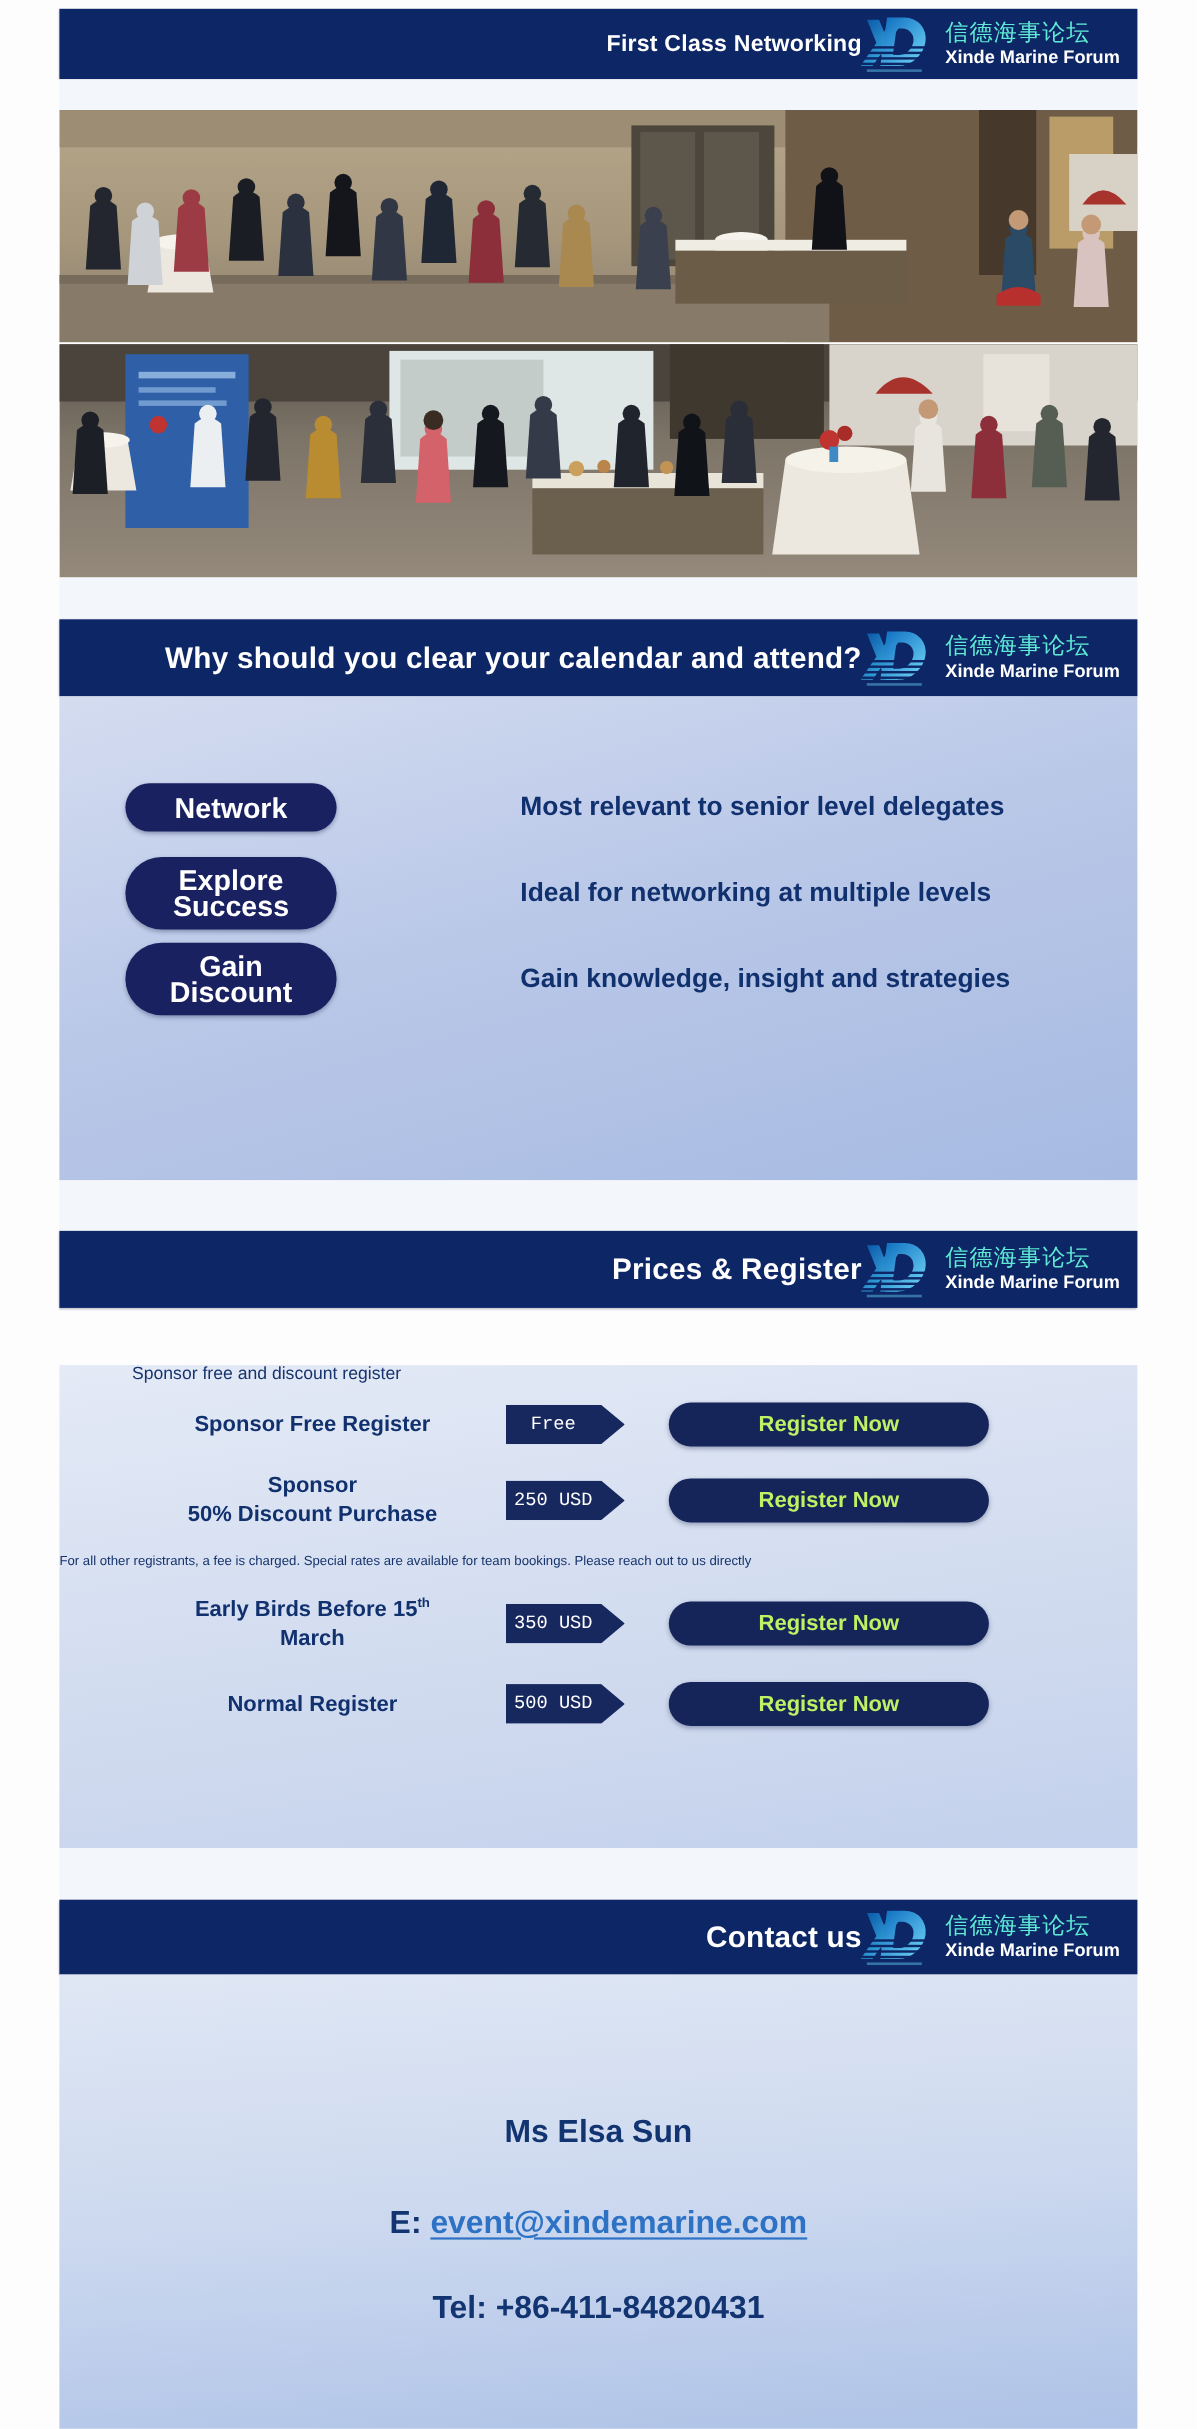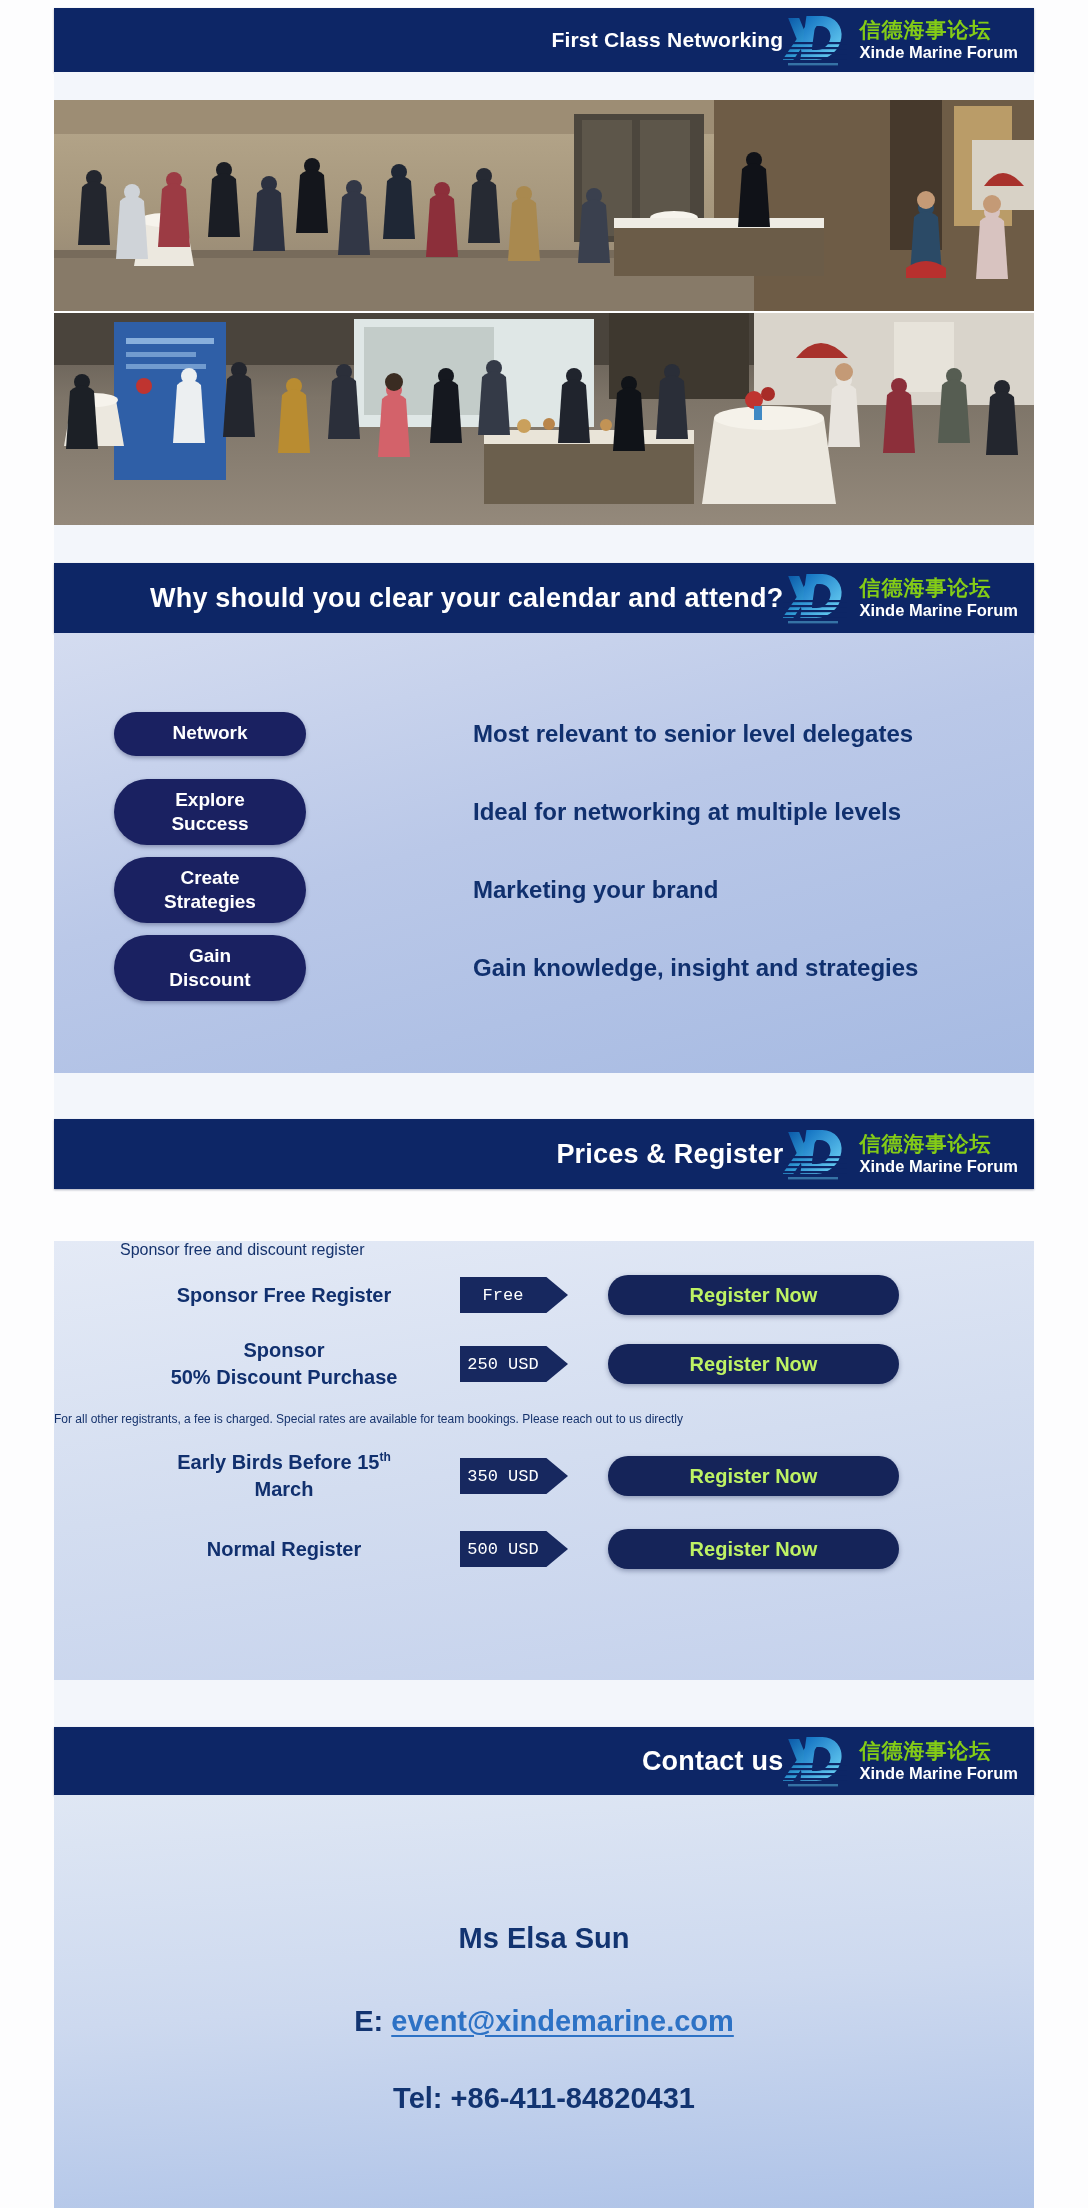--- a/index.html
+++ b/index.html
@@ -21,41 +21,41 @@
   }
   .bar.h1 { height:64px; }
   .bar.hN { height:70px; }
   .bar-title { color:#ffffff; font-weight:bold; letter-spacing:.2px; }
   .bar.h1 .bar-title { font-size:21px; }
   .bar.hN .bar-title { font-size:27px; }
 
   .logo { display:flex; align-items:center; gap:12px; }
   .logo-mark { width:64px; height:56px; display:block; }
   .logo-text { display:flex; flex-direction:column; justify-content:center; line-height:1.15; }
-  .logo-zh { color:#84cc16; font-weight:bold; font-size:21px; letter-spacing:1px; }
+  .logo-zh { color:#5eead4; font-weight:normal; font-size:21px; letter-spacing:1px; }
   .logo-en { color:#ffffff; font-weight:bold; font-size:16.5px; }
 
   
   .gap { background:#f3f6fb; }
 
   
   .collage { width:980px; height:425px; background:#ffffff; display:block; }
 
   
   .why-body {
     height:440px;
     background:linear-gradient(165deg,#d4dcf0 0%, #bac8e8 45%, #a6bae2 100%);
     padding-top:68px;
   }
   .why-row { display:flex; align-items:center; min-height:66px; margin-bottom:12px; }
   .pill {
     margin-left:60px; width:192px; min-height:44px;
     background:#1a2161; border-radius:33px;
-    color:#ffffff; font-weight:bold; font-size:19px; line-height:24px;
-    display:flex; flex-direction:column; align-items:center; justify-content:flex-start;
+    color:#ffffff; font-weight:bold; font-size:26px; line-height:24px;
+    display:flex; flex-direction:column; align-items:center; justify-content:flex-end;
     padding:9px 8px; text-align:center;
     box-shadow:0 2px 4px rgba(20,25,70,.35);
   }
   .pill span { display:block; }
   .why-text { margin-left:167px; color:#10306e; font-weight:bold; font-size:24px; }
 
   
   .prices-body {
     height:439px;
     background:linear-gradient(172deg,#e4eaf6 0%, #d3ddf0 50%, #c4d1ec 100%);
@@ -293,27 +293,20 @@
     </div>
     <div class="why-row">
       <div class="pill">
         <span>Explore</span>
             <span>Success</span>
       </div>
       <div class="why-text">Ideal for networking at multiple levels</div>
     </div>
     <div class="why-row">
       <div class="pill">
-        <span>Create</span>
-            <span>Strategies</span>
-      </div>
-      <div class="why-text">Marketing your brand</div>
-    </div>
-    <div class="why-row">
-      <div class="pill">
         <span>Gain</span>
             <span>Discount</span>
       </div>
       <div class="why-text">Gain knowledge, insight and strategies</div>
     </div>
   </div>
 
   <div class="gap" style="height:46px"></div>
 
   <div class="bar hN">

